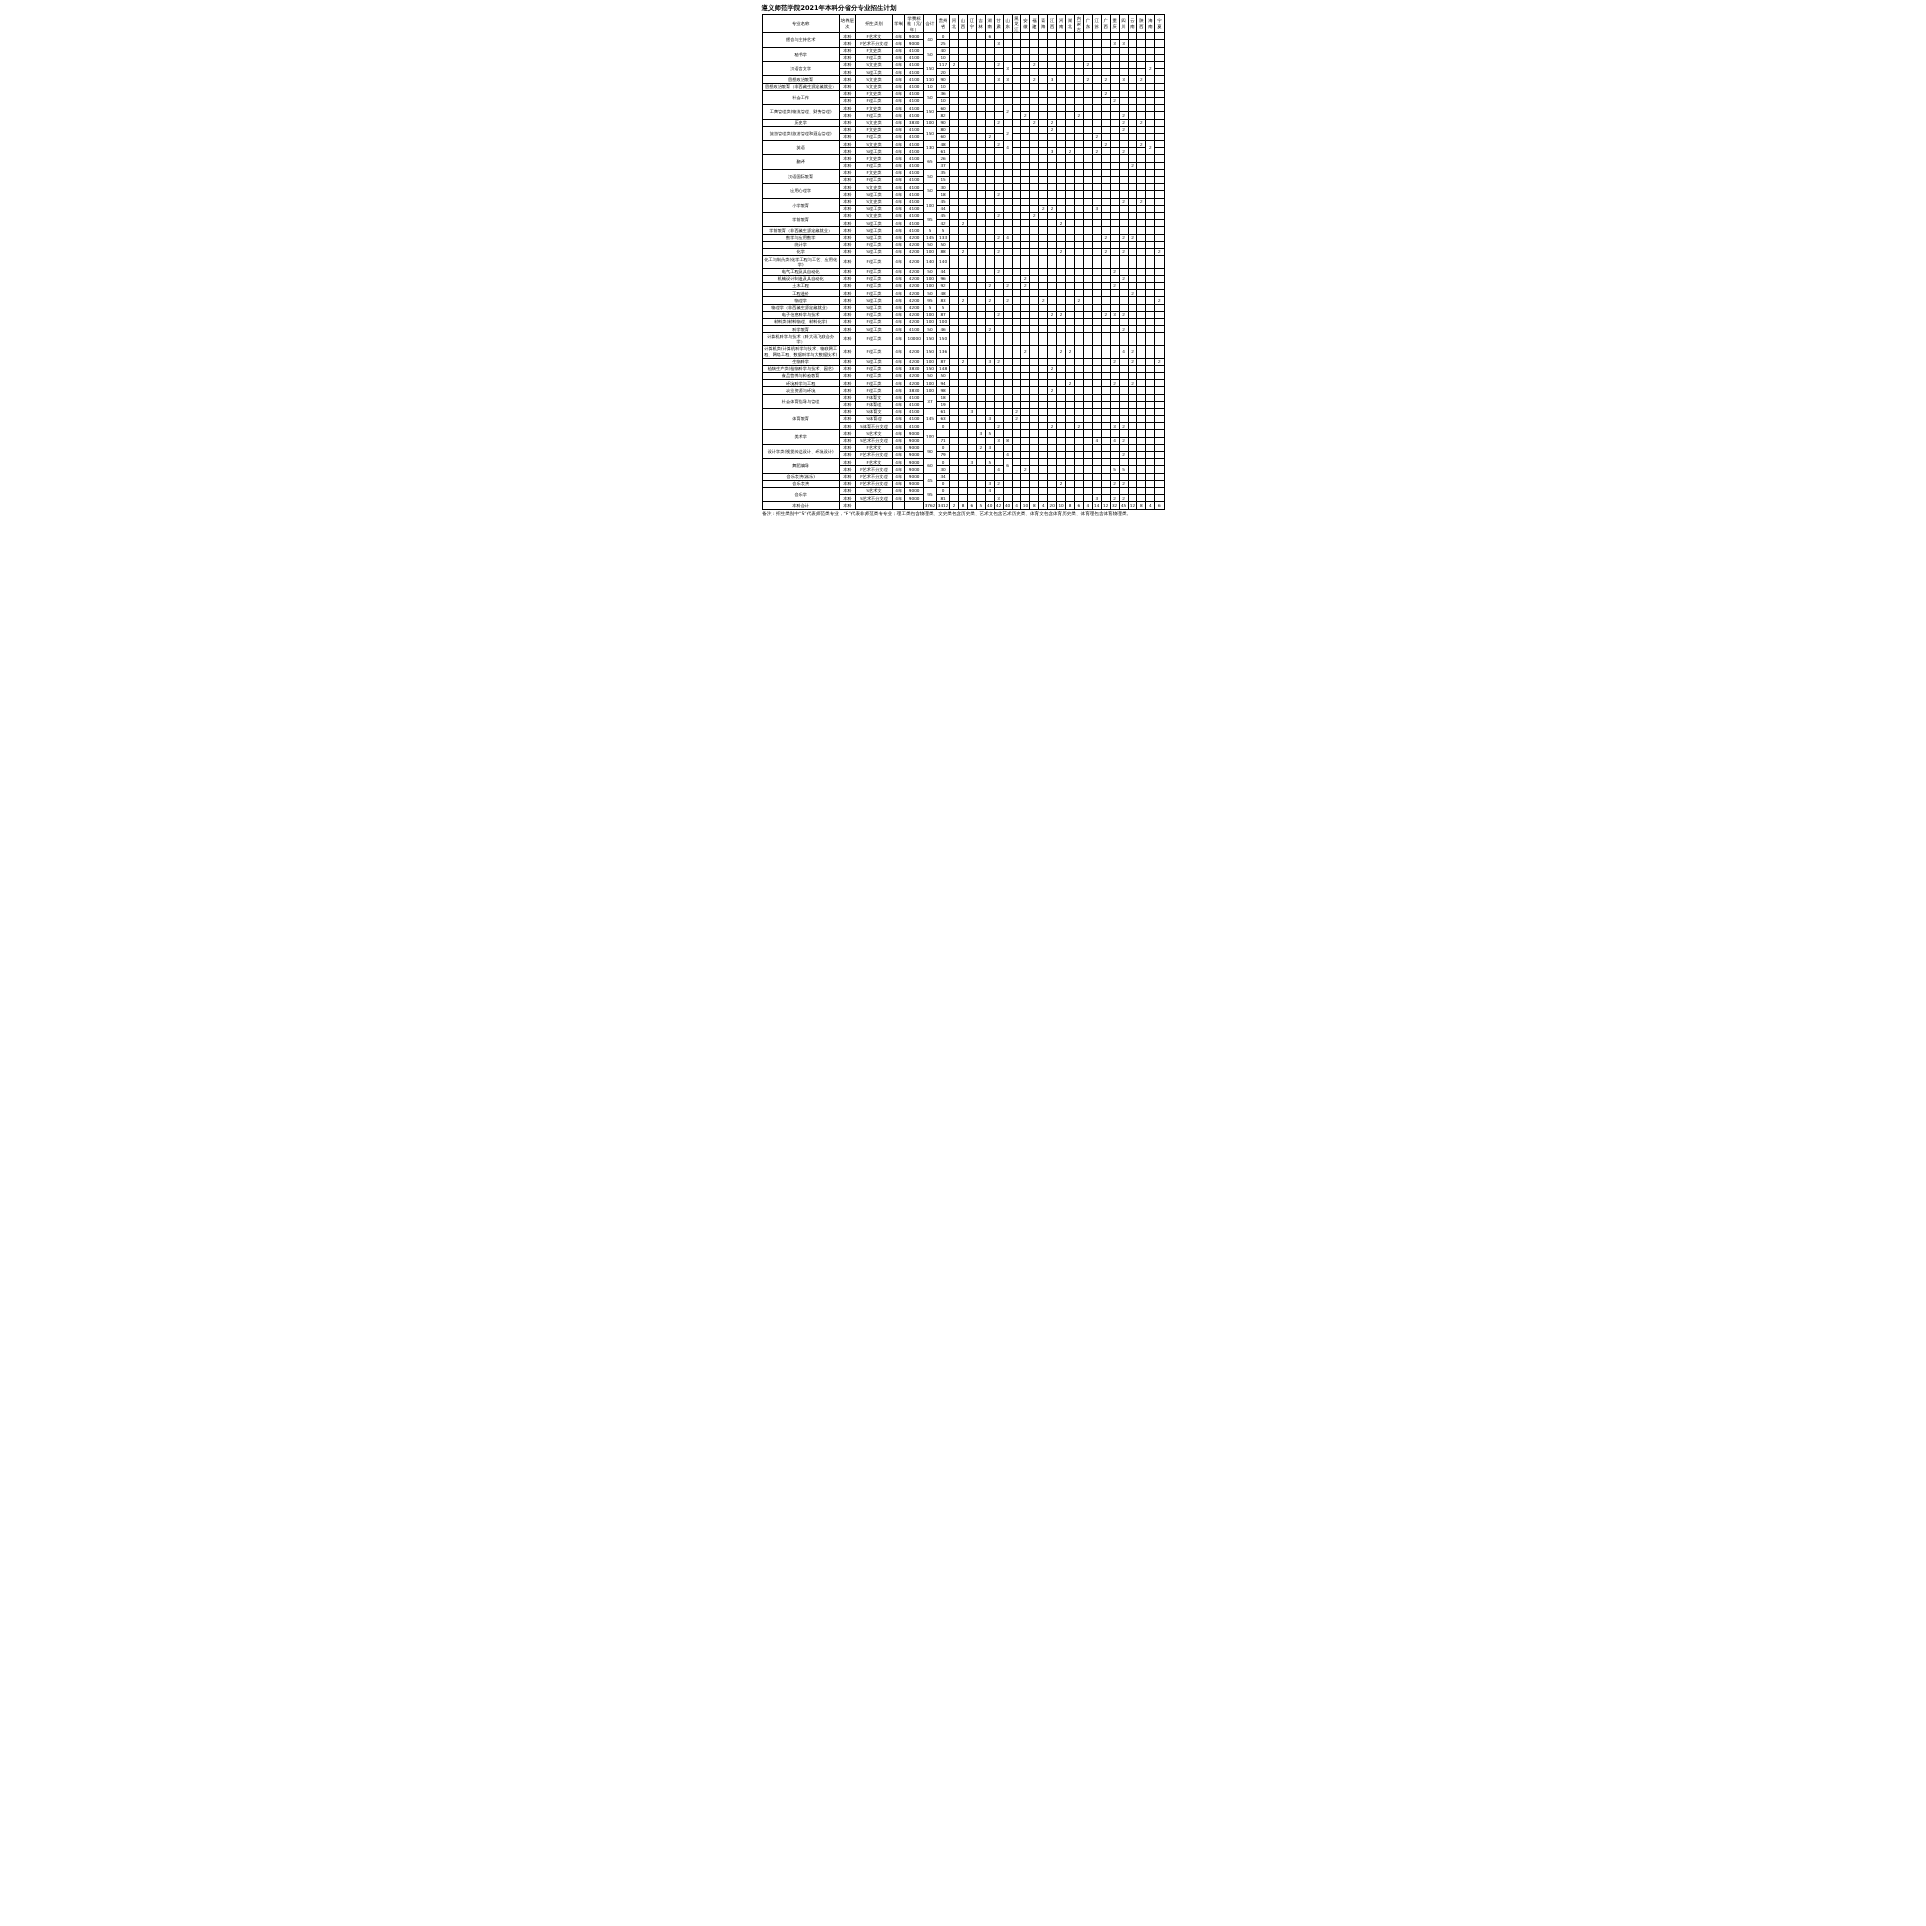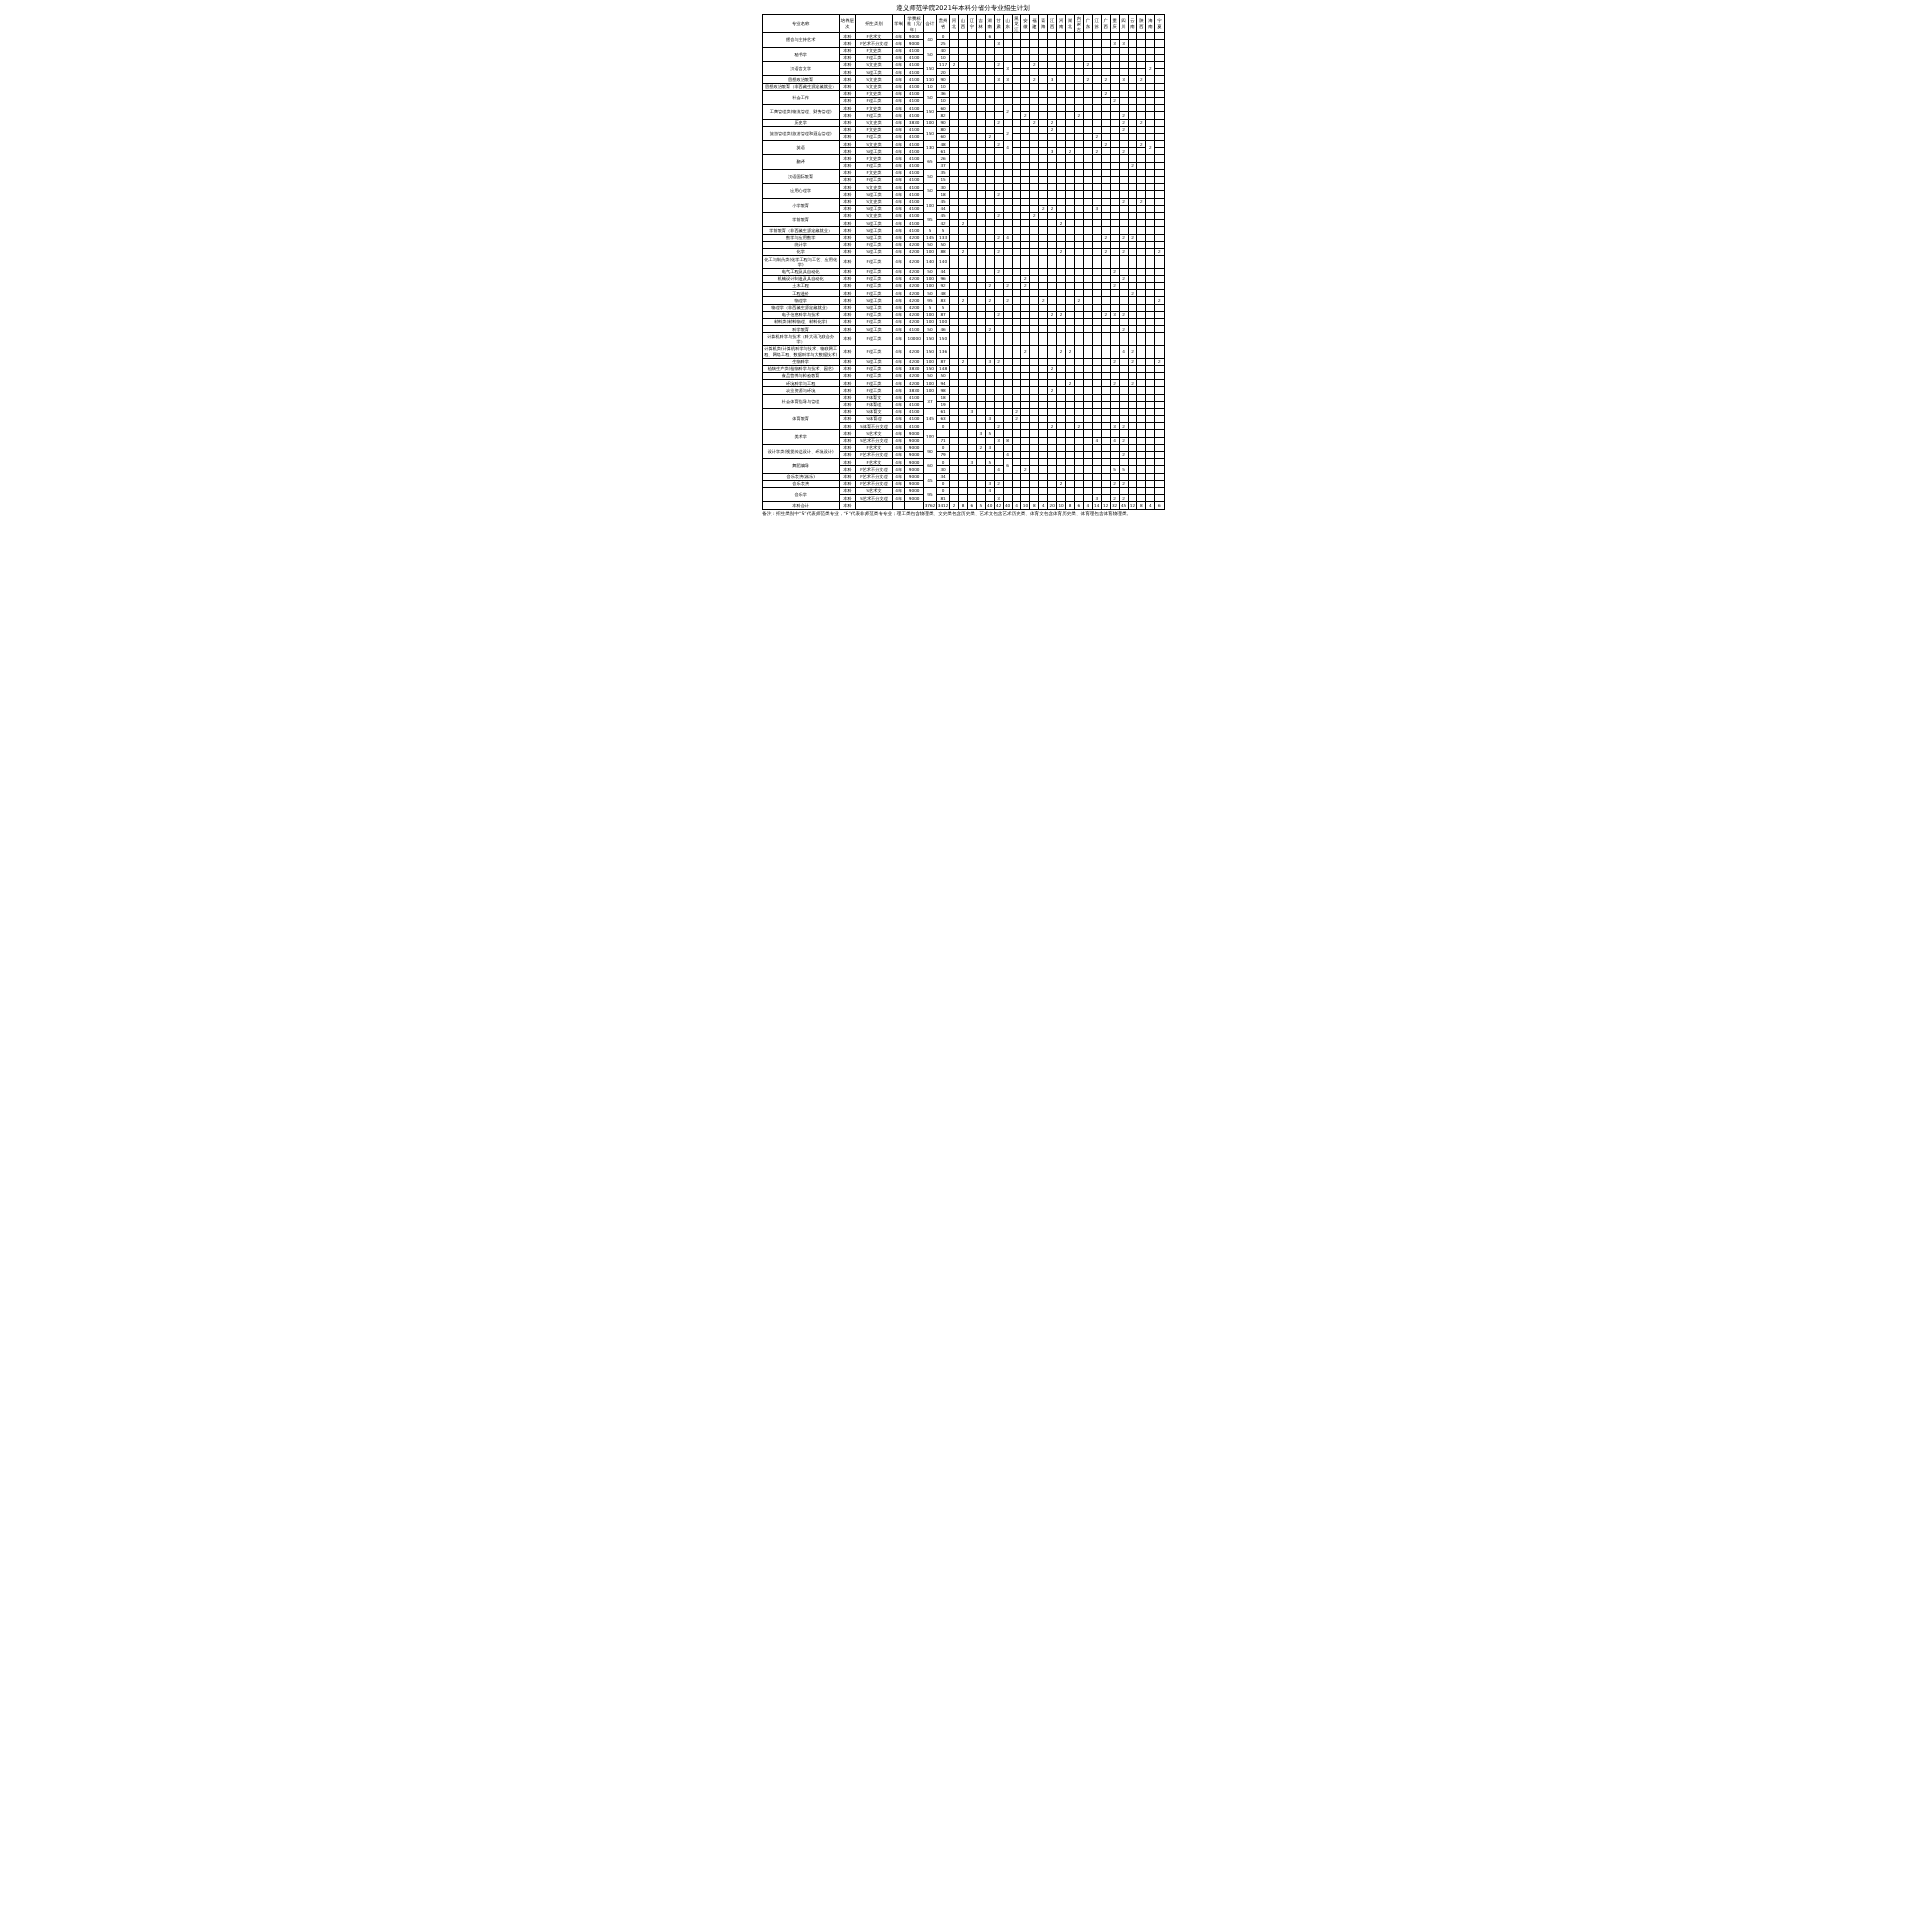--- a/index.html
+++ b/index.html
@@ -1,18 +1,18 @@
 <!DOCTYPE html>
 <html style="font-size:6.2px"><head>
 <meta charset="utf-8">
 <style>
   html,body{margin:0;padding:0;background:#fff;}
   body{font-family:"DejaVu Sans","Liberation Sans",sans-serif;color:#000;}
   .page{width:403px;margin:0 auto;padding:1.5px 0 3.1px 0;}
-  .title{text-align:center;font-size:6.5px;font-weight:normal;padding:2.3px 0 1.5px;}
+  .title{text-align:left;font-size:6.5px;font-weight:bold;padding:2.3px 0 1.5px;}
   table{border-collapse:collapse;width:100%;table-layout:fixed;font-size:4.2px;}
   th,td{border:0.4px solid #000;text-align:center;vertical-align:middle;padding:0.4px 0.4px;line-height:5.4px;}
   th{font-weight:normal;font-size:4.4px;}
   thead tr th{border-bottom:0.8px solid #000;}
   tr.grp-start td{border-top:0.8px solid #000;}
   td.major{text-align:center;padding:0.4px 0.8px;}
   .prov-h{writing-mode:horizontal-tb;word-break:break-all;}
   .note{font-size:4.6px;padding:1.5px 0.8px;line-height:6.2px;}
 </style>
 </head>

